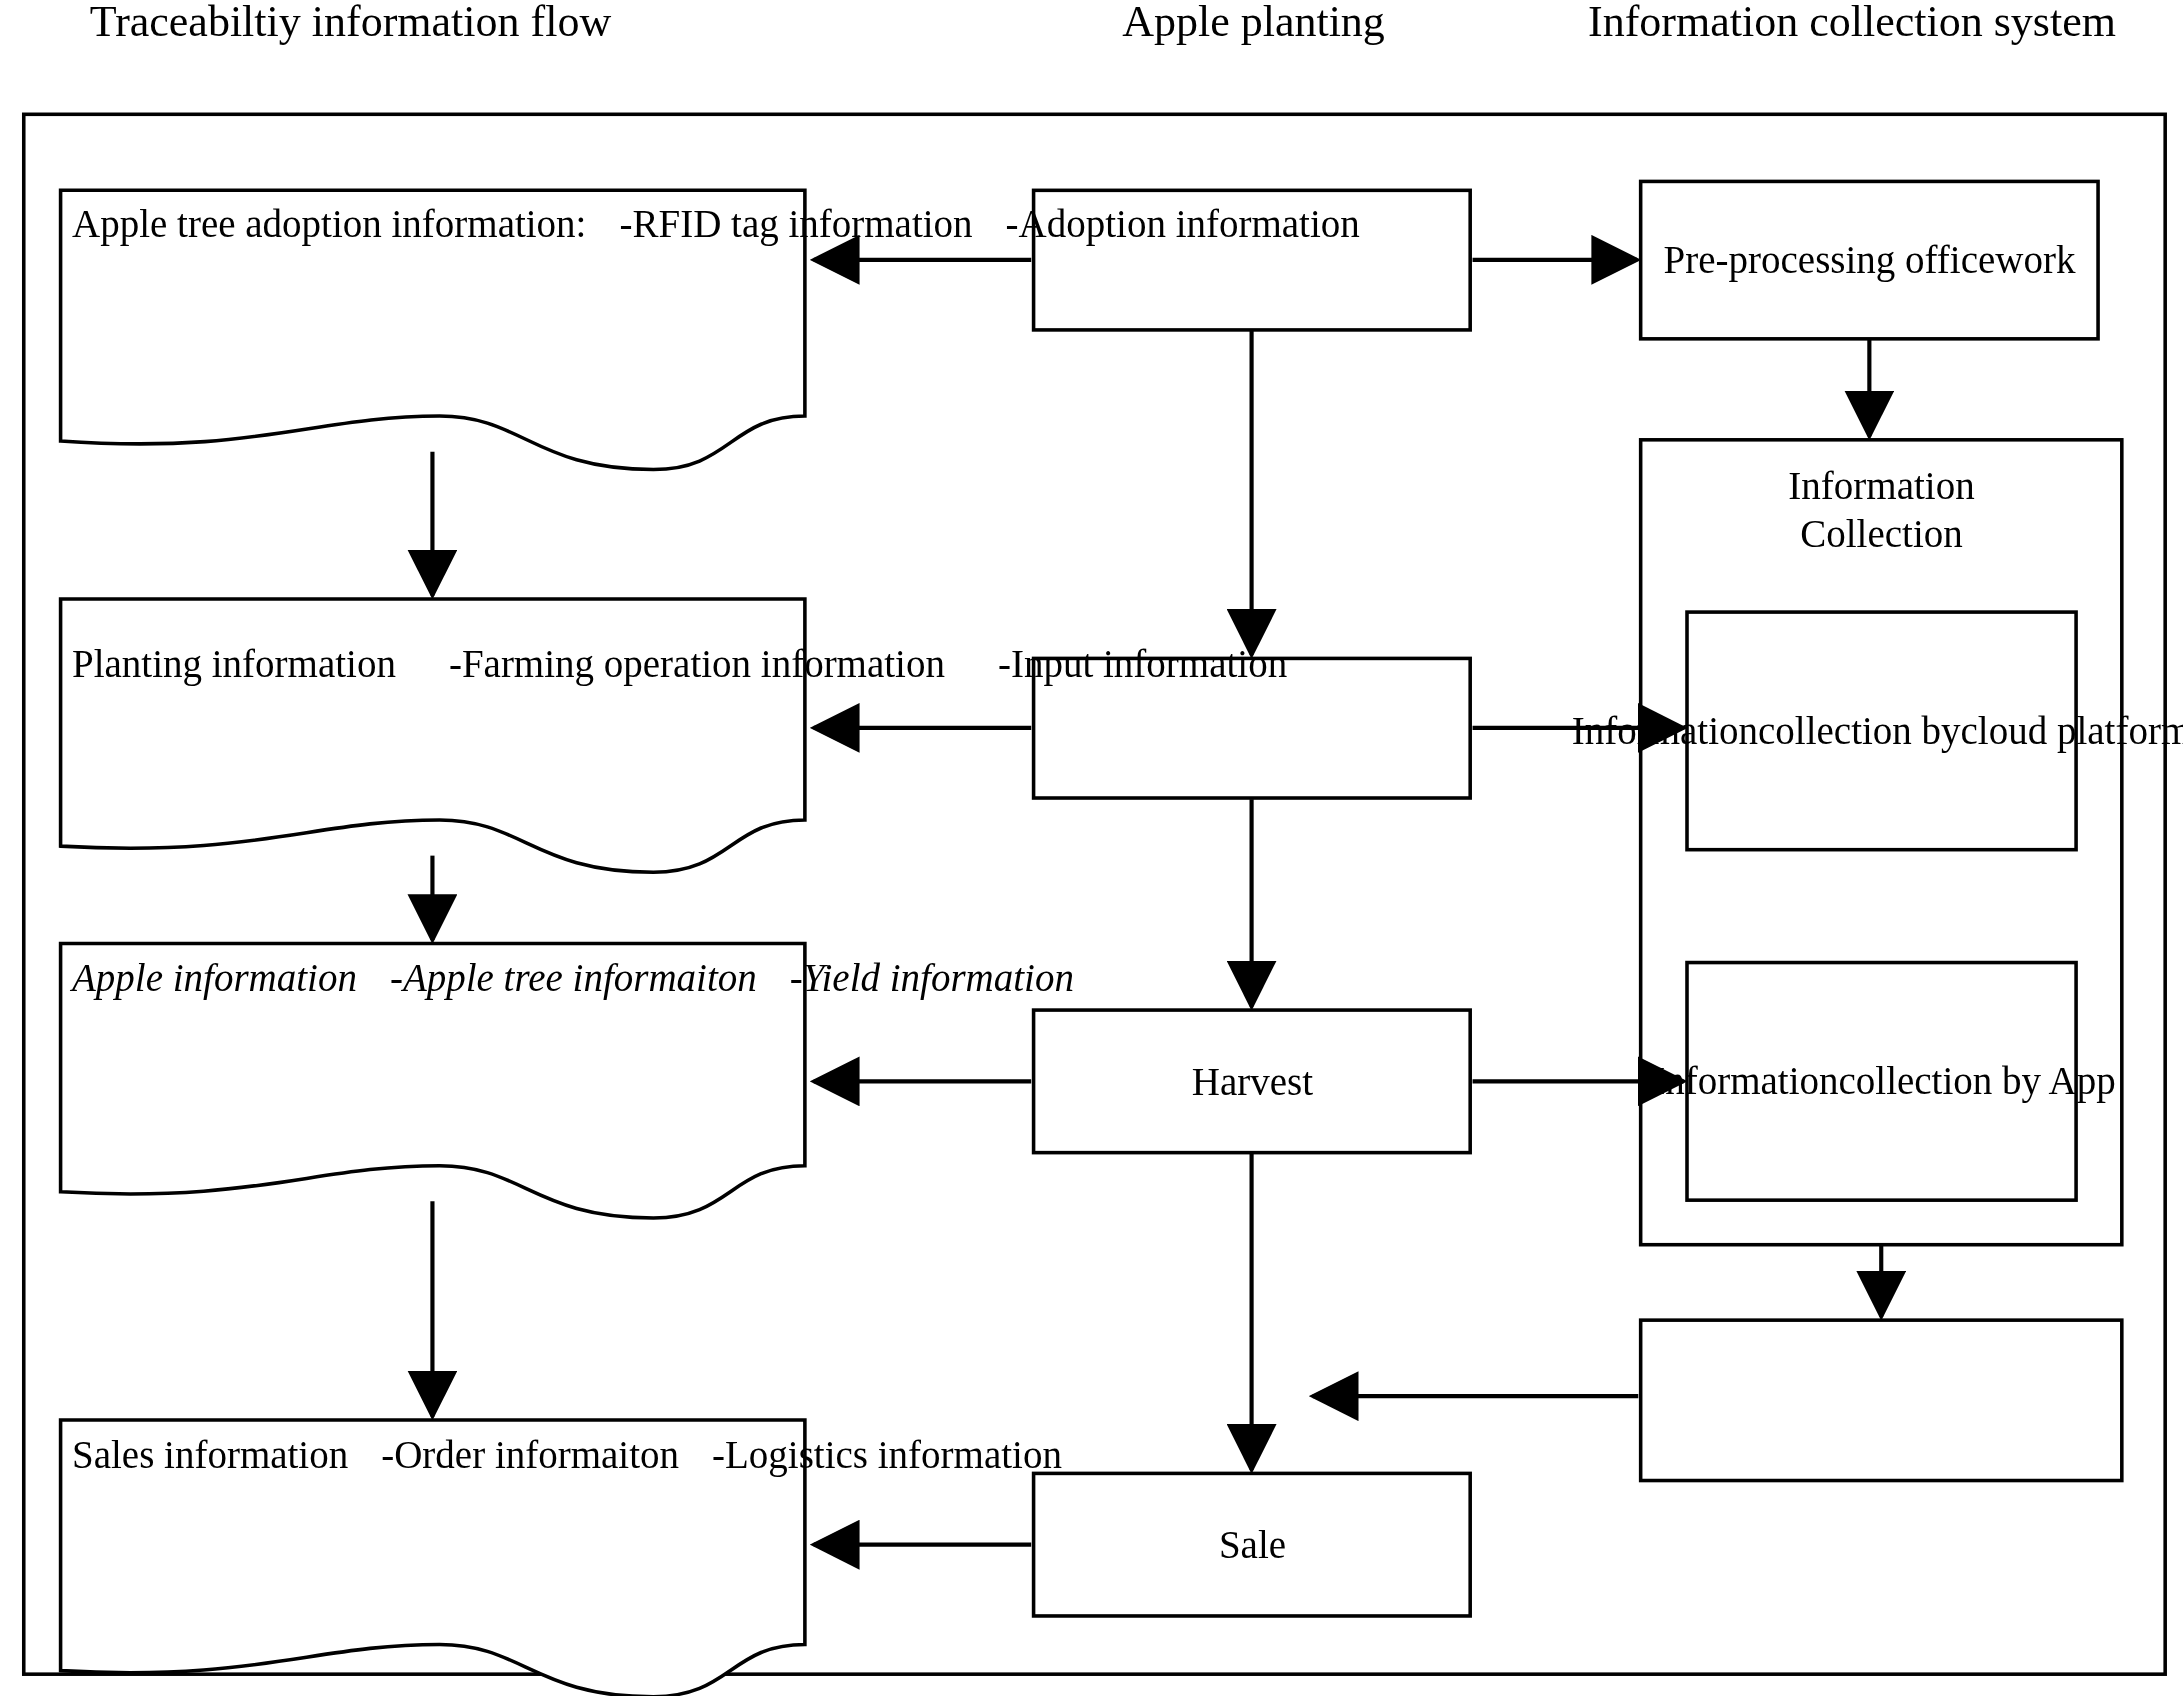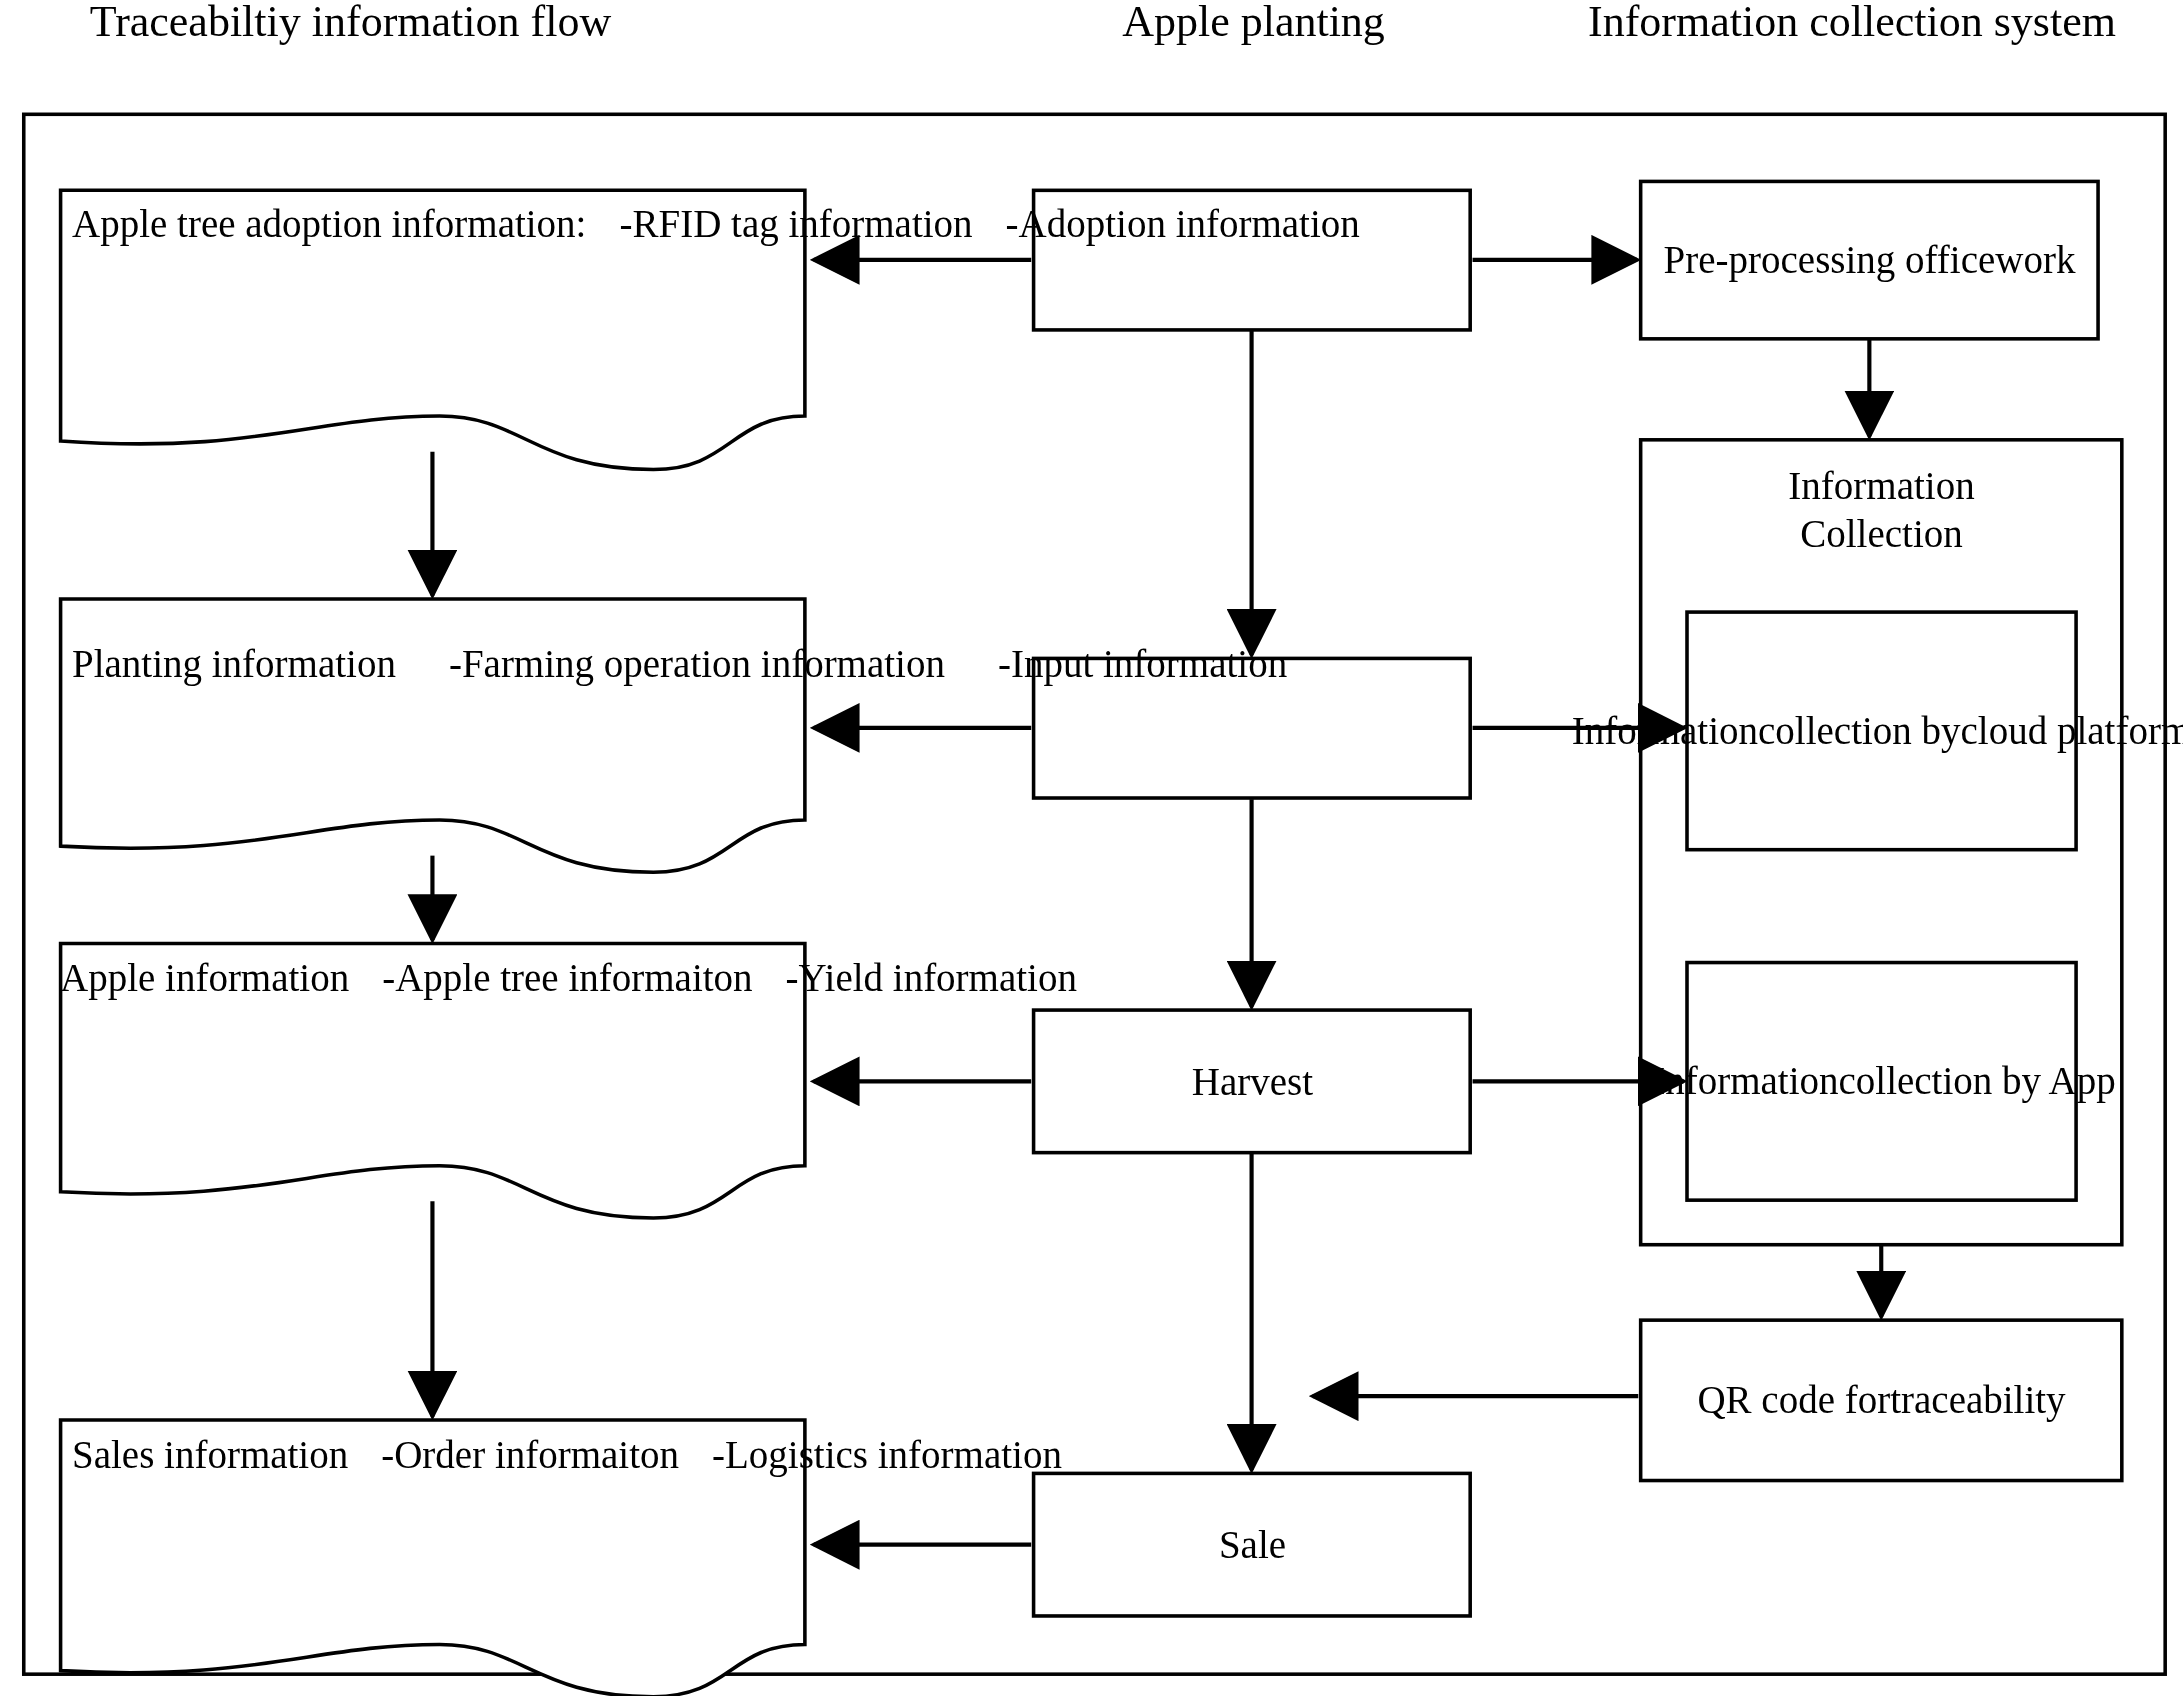--- a/index.html
+++ b/index.html
@@ -125,21 +125,21 @@
     <span class="doc-item">-RFID tag information</span>
     <span class="doc-item">-Adoption information</span>
   </div>
 
   <div class="node-text left-align" style="left:72px;top:640px;width:784px;height:196px;gap:20px;">
     <span class="doc-title">Planting information</span>
     <span class="doc-item">-Farming operation information</span>
     <span class="doc-item">-Input information</span>
   </div>
 
-  <div class="node-text left-align" style="left:60px;top:954px;width:784px;height:196px;">
+  <div class="node-text left-align" style="left:72px;top:954px;width:784px;height:196px;font-style:italic;">
     <span class="doc-title">Apple information</span>
     <span class="doc-item">-Apple tree informaiton</span>
     <span class="doc-item">-Yield information</span>
   </div>
 
   <div class="node-text left-align" style="left:72px;top:1431px;width:784px;height:196px;">
     <span class="doc-title">Sales information</span>
     <span class="doc-item">-Order informaiton</span>
     <span class="doc-item">-Logistics information</span>
   </div>
@@ -161,19 +161,15 @@
     <span>Information</span>
     <span>collection by</span>
     <span>cloud platform</span>
   </div>
 
   <div class="node-text stacked" style="left:1679px;top:962px;width:410px;height:238px;">
     <span>Information</span>
     <span>collection by App</span>
   </div>
 
-  <div class="node-text stacked" style="left:1641px;top:1320px;width:481px;height:160px;">
-    <span>QR code for</span>
-    <span>traceability</span>
-  </div>
 
 </div>
 
 
 </body></html>

